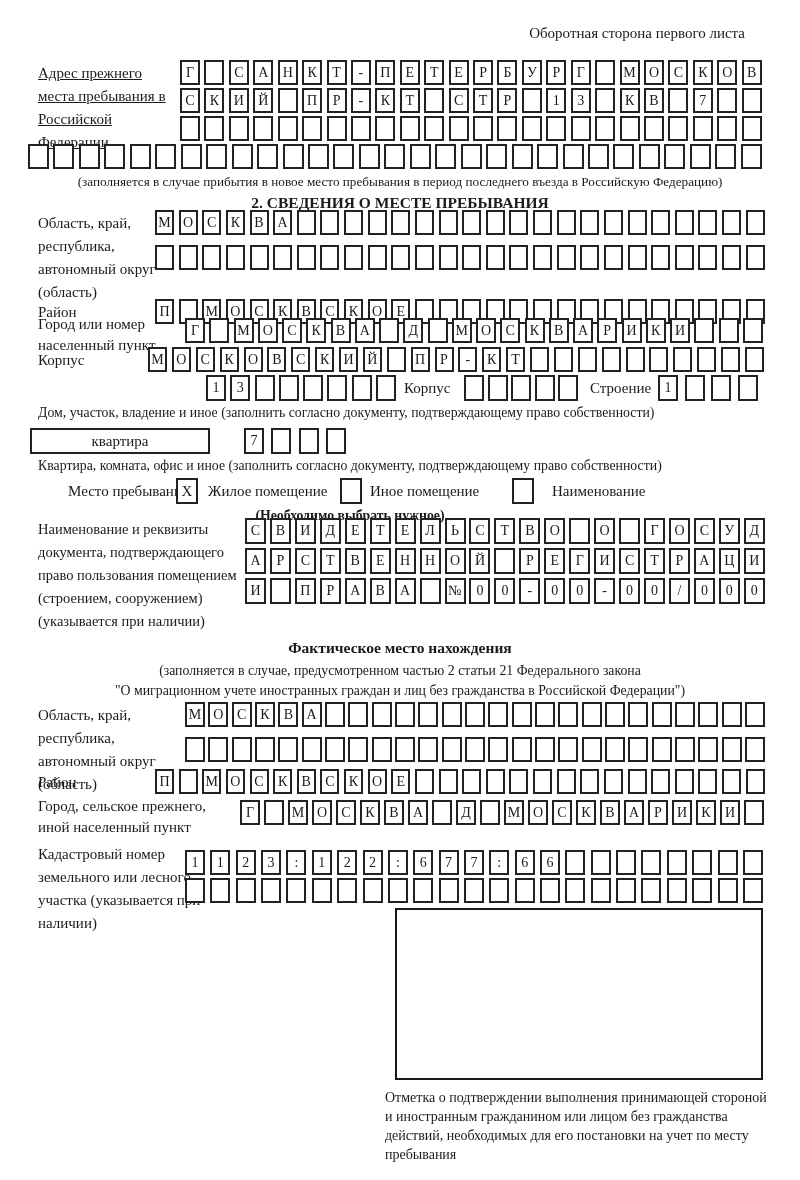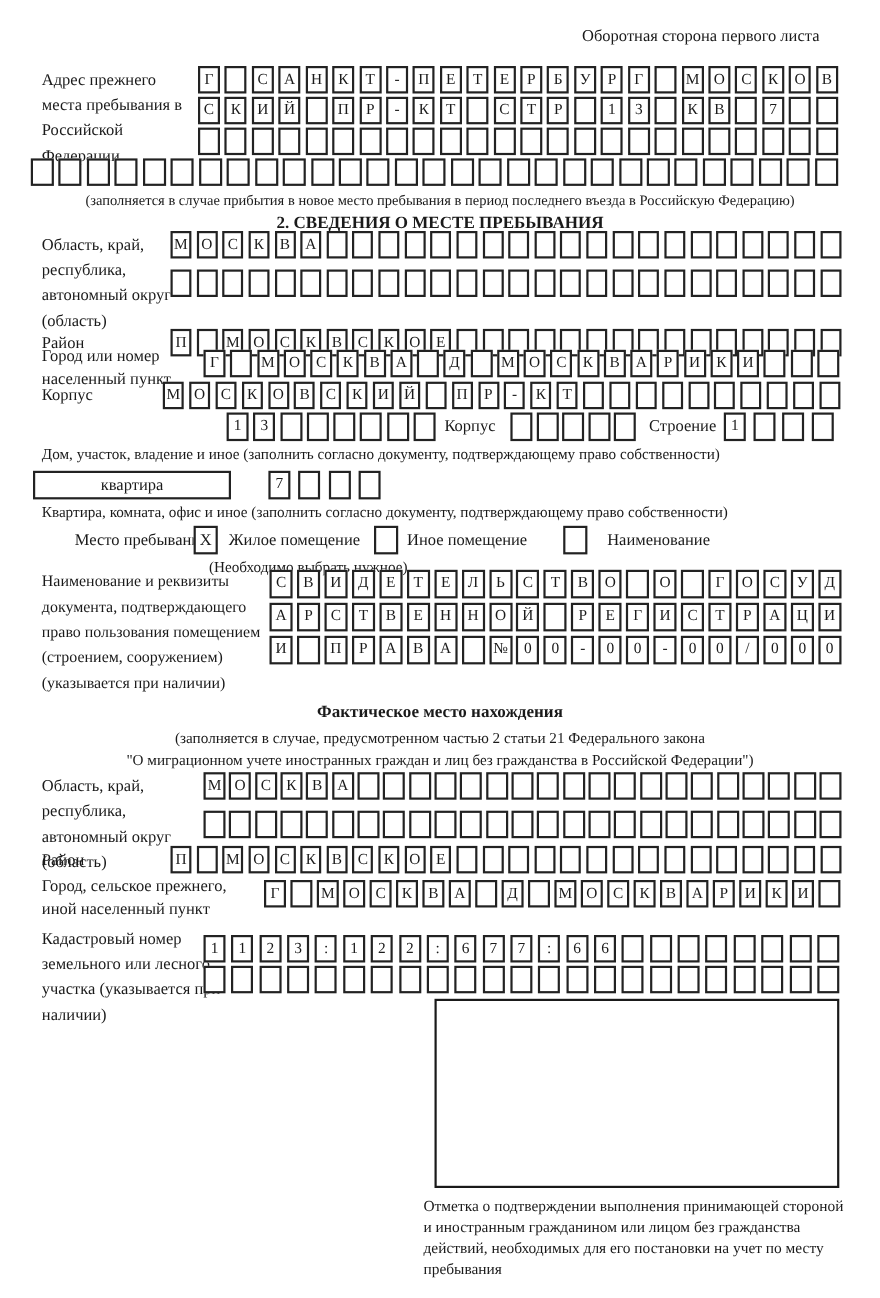--- a/index.html
+++ b/index.html
@@ -33,21 +33,21 @@
     position:absolute;box-sizing:border-box;border:2px solid #1a1a1a;background:#fff;
   }
 </style>
 </head>
 <body>
 
 <div class="page">
 
   <div class="lbl right" style="left:400px;top:22px;width:345px;">Оборотная сторона первого листа</div>
 
-  <div class="lbl" style="left:38px;top:62px;width:142px;">Адрес прежнего места пребывания в Российской Федерации</div>
+  <div class="lbl" style="left:38px;top:62px;width:142px;text-decoration:underline;">Адрес прежнего места пребывания в Российской Федерации</div>
   <div class="cellrow" style="left:180px;top:60px;width:582px;--cw:20px;">
       <span class="cell">Г</span>
       <span class="cell"></span>
       <span class="cell">С</span>
       <span class="cell">А</span>
       <span class="cell">Н</span>
       <span class="cell">К</span>
       <span class="cell">Т</span>
       <span class="cell">-</span>
       <span class="cell">П</span>
@@ -336,21 +336,21 @@
     </div>
   <div class="lbl small" style="left:38px;top:457px;font-size:13.8px;">Квартира, комната, офис и иное (заполнить согласно документу, подтверждающему право собственности)</div>
 
   <div class="lbl" style="left:38px;top:480px;margin-left:30px;">Место пребывания:</div>
   <div class="checkbox" style="left:176px;top:478px;">X</div>
   <div class="lbl" style="left:208px;top:480px;">Жилое помещение</div>
   <div class="checkbox" style="left:340px;top:478px;"></div>
   <div class="lbl" style="left:370px;top:480px;">Иное помещение</div>
   <div class="checkbox" style="left:512px;top:478px;"></div>
   <div class="lbl" style="left:552px;top:480px;">Наименование</div>
-  <div class="lbl small" style="left:190px;top:507px;width:320px;text-align:left;font-size:13.8px;">(Необходимо выбрать нужное)</div>
+  <div class="lbl small" style="left:190px;top:507px;width:320px;text-align:center;font-size:13.8px;font-weight:bold;">(Необходимо выбрать нужное)</div>
 
   <div class="lbl" style="left:38px;top:518px;width:202px;font-size:14.5px;line-height:23px;">Наименование и реквизиты документа, подтверждающего право пользования помещением (строением, сооружением) (указывается при наличии)</div>
   <div class="cellrow" style="left:245px;top:518px;width:520px;--cw:21px;--ch:26px;">
       <span class="cell">С</span>
       <span class="cell">В</span>
       <span class="cell">И</span>
       <span class="cell">Д</span>
       <span class="cell">Е</span>
       <span class="cell">Т</span>
       <span class="cell">Е</span>

